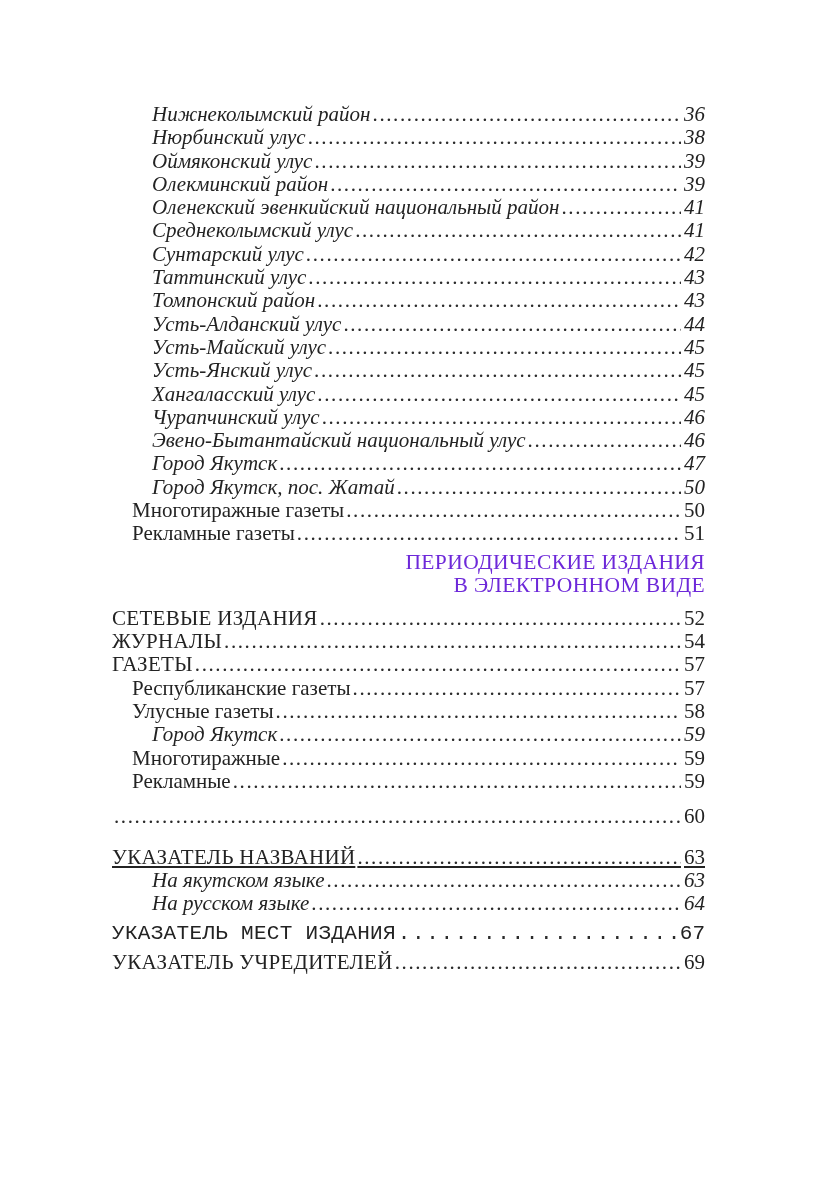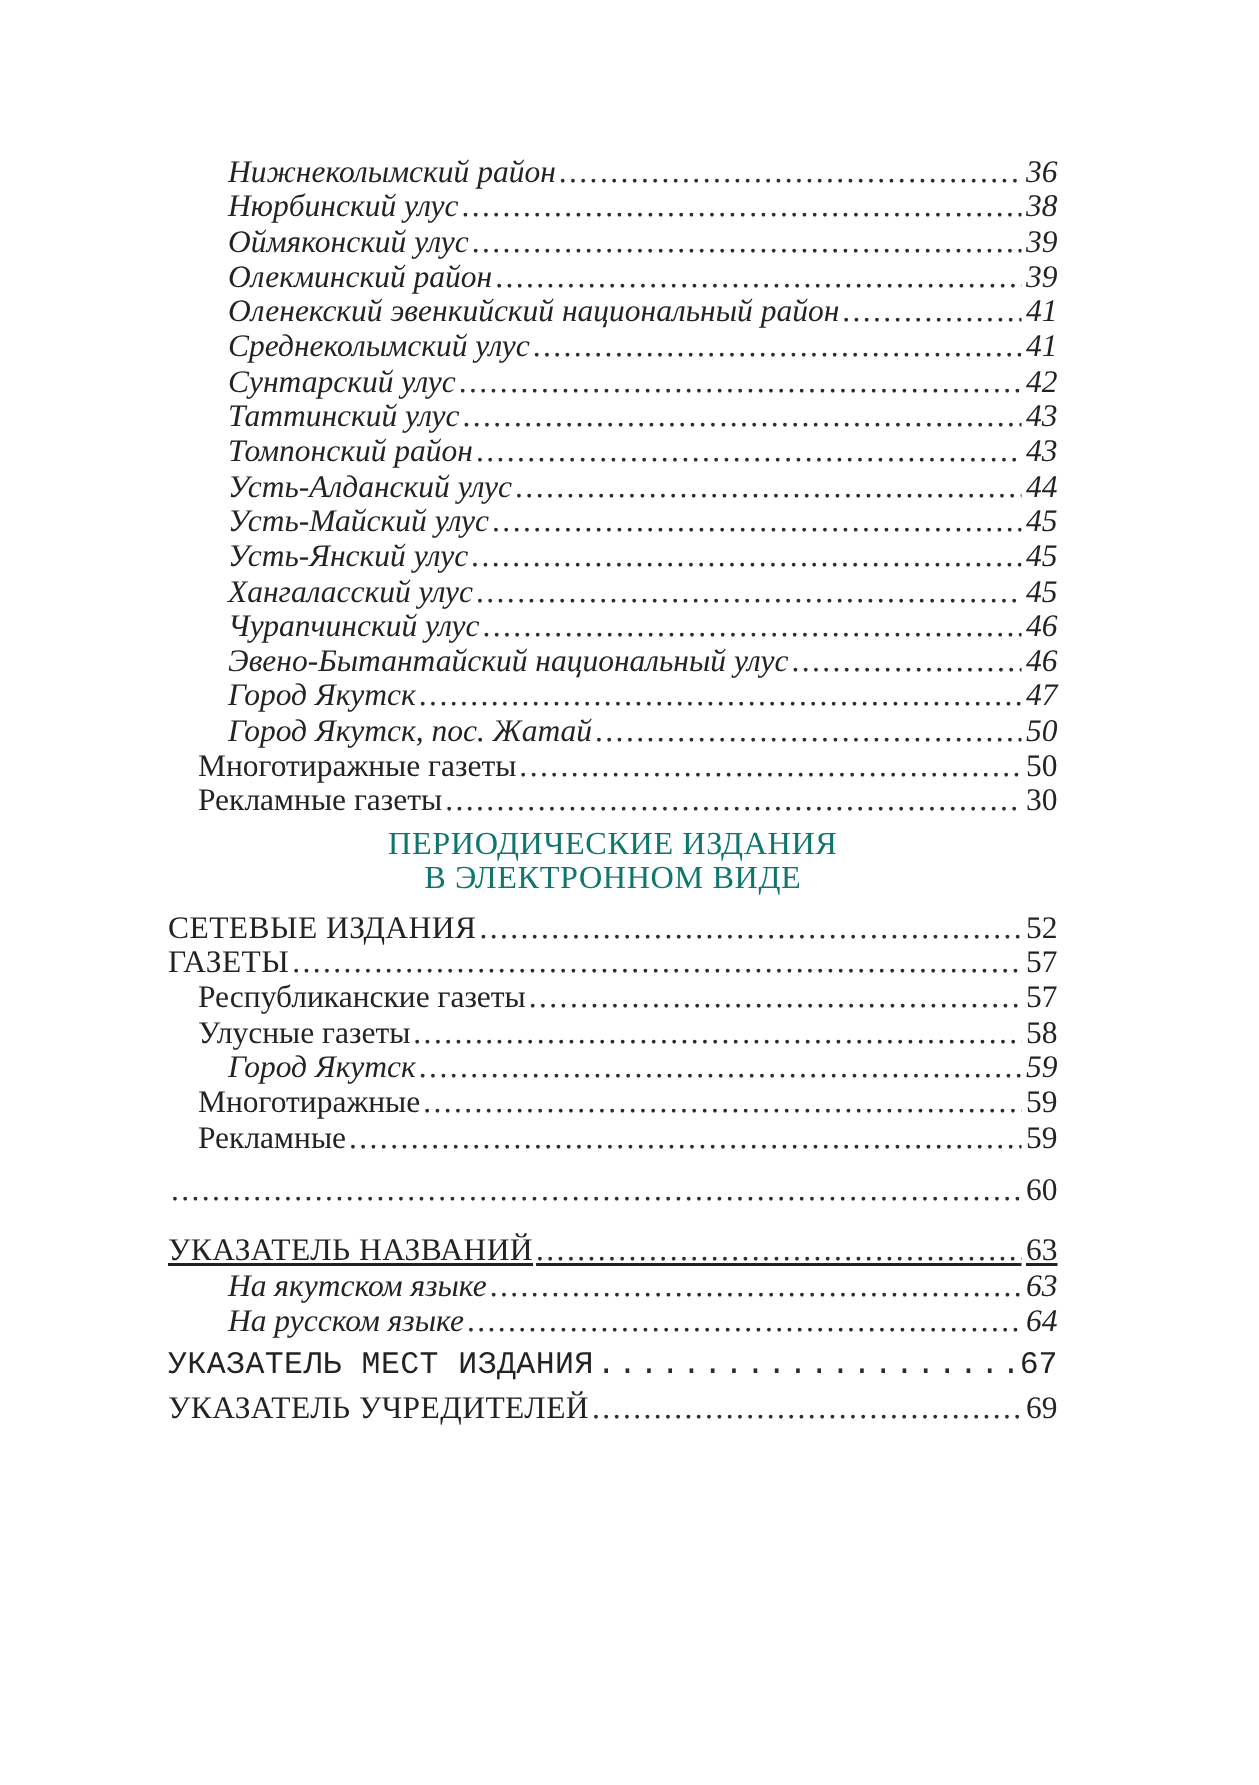--- a/index.html
+++ b/index.html
@@ -54,27 +54,27 @@
   }
   .leader::after {
     content: "...................................................................................................................................................................";
   }
   .pagenum {
     flex: 0 0 auto;
     padding-left: 3px;
     text-align: right;
   }
   .heading {
-    text-align: center;
+    text-align: right;
     font-size: 21.5px;
     line-height: 23.6px;
     letter-spacing: 0.4px;
     margin-top: 5px;
     margin-bottom: 9px;
-    color: #0f766e;
+    color: #6d28d9;
   }
 </style>
 </head>
 <body>
 
 <div class="page">
   <div class="content" id="toc-root">
       <div class="row lvl2 italic">
         <span class="label">Нижнеколымский район</span>
         <span class="leader"></span>
@@ -161,30 +161,35 @@
         <span class="pagenum">50</span>
       </div>
       <div class="row lvl1">
         <span class="label">Многотиражные газеты</span>
         <span class="leader"></span>
         <span class="pagenum">50</span>
       </div>
       <div class="row lvl1">
         <span class="label">Рекламные газеты</span>
         <span class="leader"></span>
-        <span class="pagenum">30</span>
+        <span class="pagenum">51</span>
       </div>
       <div class="heading">
         <div>ПЕРИОДИЧЕСКИЕ ИЗДАНИЯ</div>
         <div>В ЭЛЕКТРОННОМ ВИДЕ</div>
       </div>
       <div class="row lvl0 caps">
         <span class="label">СЕТЕВЫЕ ИЗДАНИЯ</span>
         <span class="leader"></span>
         <span class="pagenum">52</span>
+      </div>
+      <div class="row lvl0 caps">
+        <span class="label">ЖУРНАЛЫ</span>
+        <span class="leader"></span>
+        <span class="pagenum">54</span>
       </div>
       <div class="row lvl0 caps">
         <span class="label">ГАЗЕТЫ</span>
         <span class="leader"></span>
         <span class="pagenum">57</span>
       </div>
       <div class="row lvl1">
         <span class="label">Республиканские газеты</span>
         <span class="leader"></span>
         <span class="pagenum">57</span>

